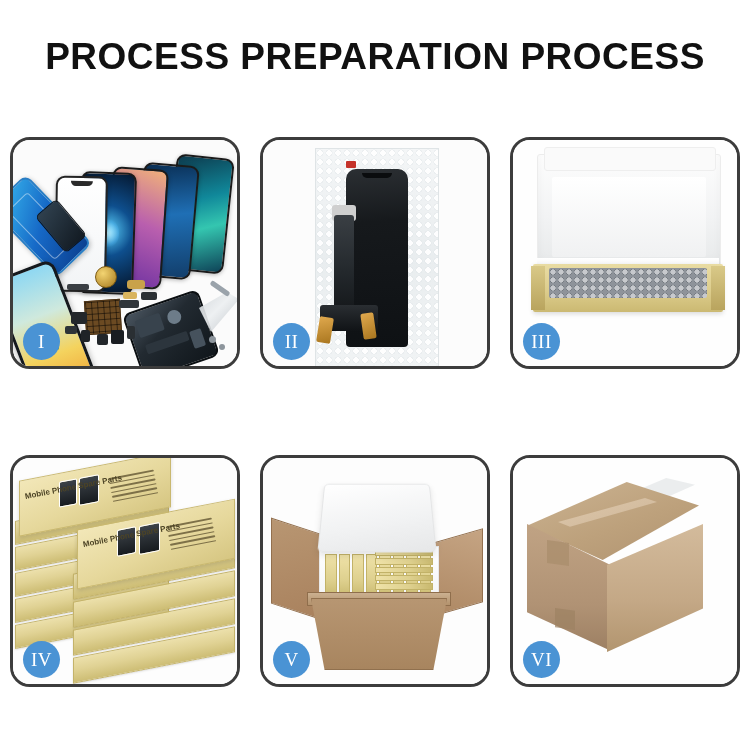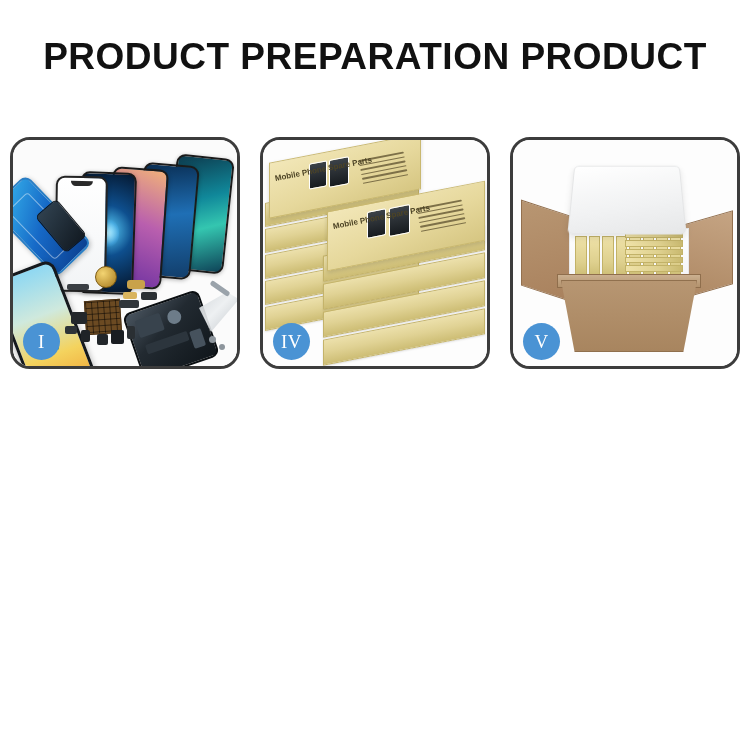--- a/index.html
+++ b/index.html
@@ -464,21 +464,21 @@
   .c6-shadow{
     position:absolute; left:110px; top:20px; width:72px; height:26px;
     background: rgba(200,205,210,0.35);
     clip-path: polygon(0 70%, 60% 0, 100% 26%, 40% 100%);
   }
 </style>
 </head>
 <body>
 
 <div class="header">
-  <h1 class="page-title">PRODUCT PREPARATION PRODUCT</h1>
+  <h1 class="page-title">PROCESS PREPARATION PROCESS</h1>
 </div>
 
 <div class="panel-grid">
 
   <div class="panel">
     <div class="panel-stage">
       <div class="p1-bg"></div>
       <div class="ph ph-a"></div>
       <div class="ph ph-b"></div>
       <div class="ph ph-c"></div>
@@ -508,21 +508,47 @@
       <div class="tinypart tp10"></div>
       <div class="tinypart tp11"></div>
       <div class="tinypart tp12"></div>
       <div class="tinypart tp13"></div>
       <div class="tinypart tp14"></div>
       <div class="tinypart tp15"></div>
     </div>
     <div class="badge">I</div>
   </div>
 
-
+  <div class="panel">
+    <div class="panel-stage">
+      <div class="p2-bg"></div>
+      <div class="bubblebag">
+        <div class="lcd-inside"></div>
+        <div class="flex-conn"></div>
+        <div class="flex-conn2"></div>
+        <div class="flex-cable"></div>
+        <div class="bottom-board"></div>
+        <div class="gold-tab-l"></div>
+        <div class="gold-tab-r"></div>
+        <div class="red-sticker"></div>
+      </div>
+    </div>
+    <div class="badge">II</div>
+  </div>
+
+  <div class="panel">
+    <div class="panel-stage">
+      <div class="p3-bg"></div>
+      <div class="foam-lid"></div>
+      <div class="foam-rim"></div>
+      <div class="goldbox-base"></div>
+      <div class="bubble-content"></div>
+    </div>
+    <div class="badge">III</div>
+  </div>
 
   <div class="panel">
     <div class="panel-stage">
       <div class="p4-bg"></div>
       <div class="stack-wrap">
         <div class="sbox sb1"></div>
         <div class="sbox sb2"></div>
         <div class="sbox sb3"></div>
         <div class="sbox sb4"></div>
         <div class="sbox sb5"></div>
@@ -585,14 +611,27 @@
           <i></i>
           <i></i>
       </div>
       <div class="foam-lid-v"></div>
       <div class="carton-lip"></div>
       <div class="carton-front"></div>
     </div>
     <div class="badge">V</div>
   </div>
 
+  <div class="panel">
+    <div class="panel-stage">
+      <div class="p6-bg"></div>
+      <div class="c6-shadow"></div>
+      <div class="c6-top"></div>
+      <div class="c6-tape"></div>
+      <div class="c6-left"></div>
+      <div class="c6-right"></div>
+      <div class="c6-flap"></div>
+      <div class="c6-flap2"></div>
+    </div>
+    <div class="badge">VI</div>
+  </div>
 
 </div>
 
 </body></html>

